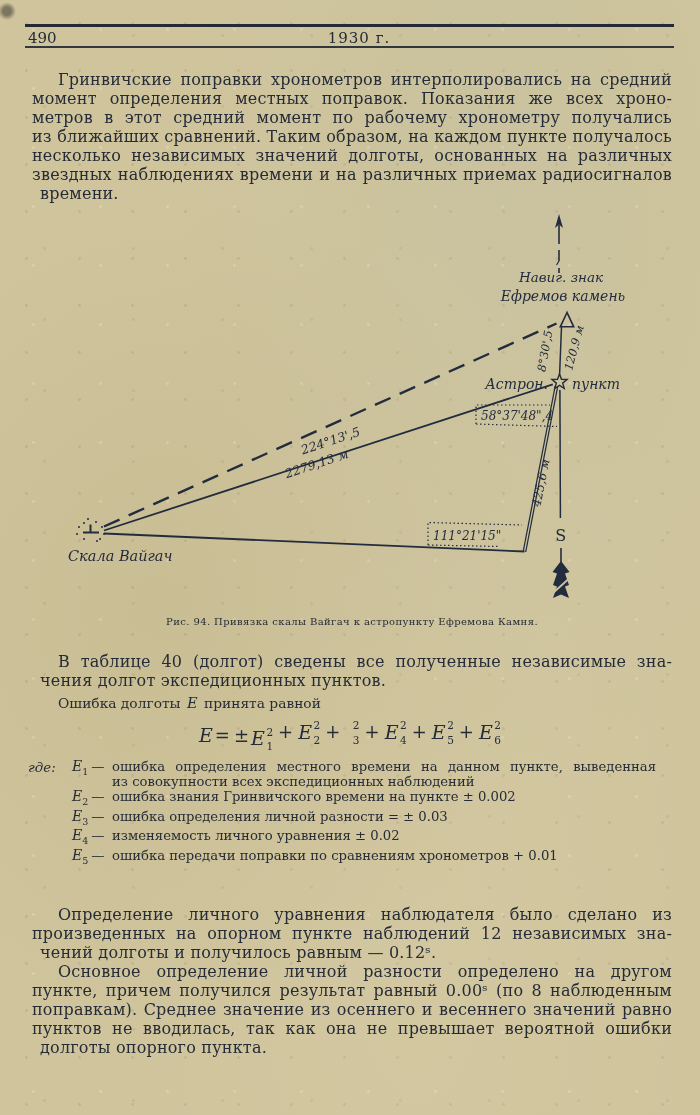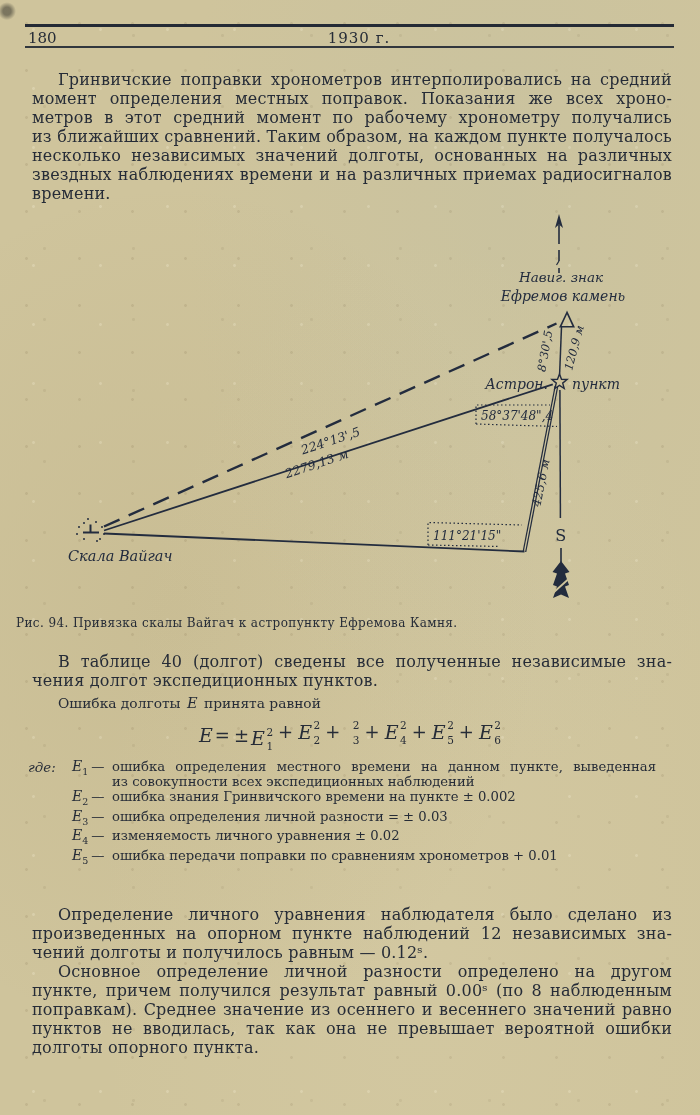--- a/index.html
+++ b/index.html
@@ -22,23 +22,23 @@
   .rule-thick{top:24px;height:3px;}
   .rule-thin{top:46px;height:1.5px;opacity:.92;}
   .pagenum{position:absolute;left:28px;top:29px;font-size:15px;}
   .runtitle{position:absolute;left:0;right:0;top:29px;text-align:center;font-size:15px;letter-spacing:1px;margin-left:18px;}
   .para{position:absolute;left:32px;width:640px;font-size:16px;line-height:19px;letter-spacing:.2px;}
   .p1{top:70px;}
   .p2{top:652px;}
   .p34{top:905px;}
   .tline{text-align:justify;text-align-last:justify;}
   .tline[data-ind="true"]{text-indent:26px;}
-  .tline[data-last="true"]{text-align-last:left;}
+  .tline[data-last="true"]{text-align-last:left;margin-left:8px;}
   .figure-svg{position:absolute;left:0;top:202px;}
-  .caption{position:absolute;left:16px;right:0;top:616px;text-align:left;font-size:12px;letter-spacing:.4px;}
+  .caption{position:absolute;left:4px;right:0;top:616px;text-align:center;font-size:10px;letter-spacing:.4px;}
   .intro{position:absolute;left:58px;top:695px;font-size:13.8px;}
   .intro i{font-size:14.5px;padding:0 2px;}
   .formula{position:absolute;left:0;right:0;top:714px;height:42px;
     display:flex;justify-content:center;align-items:center;font-size:18px;}
   .formula .flhs{font-style:italic;font-size:19px;}
   .formula .feq,.formula .fpm{margin:0 2px;}
   .fterm{display:inline-flex;align-items:center;}
   .fplus{margin:0 5px;}
   .fplus:empty{margin:0;}
   .fsym{font-style:italic;font-size:19px;}
@@ -57,21 +57,21 @@
   .lline[data-last="true"]{text-align-last:left;}
   svg text{fill:#232c3e;}
   .figlabel{font-style:italic;font-family:"DejaVu Serif","Liberation Serif",serif;}
 </style>
 </head>
 <body>
 
 <div class="page">
 
   <div class="rule rule-thick"></div>
-  <div class="pagenum">180</div>
+  <div class="pagenum">490</div>
   <div class="runtitle">1930 г.</div>
   <div class="rule rule-thin"></div>
 
   <section class="para p1">
 
   <div class="tline" data-ind="true">Гринвичские поправки хронометров интерполировались на средний</div>
       <div class="tline">момент определения местных поправок. Показания же всех хроно-</div>
       <div class="tline">метров в этот средний момент по рабочему хронометру получались</div>
       <div class="tline">из ближайших сравнений. Таким образом, на каждом пункте получалось</div>
       <div class="tline">несколько независимых значений долготы, основанных на различных</div>

